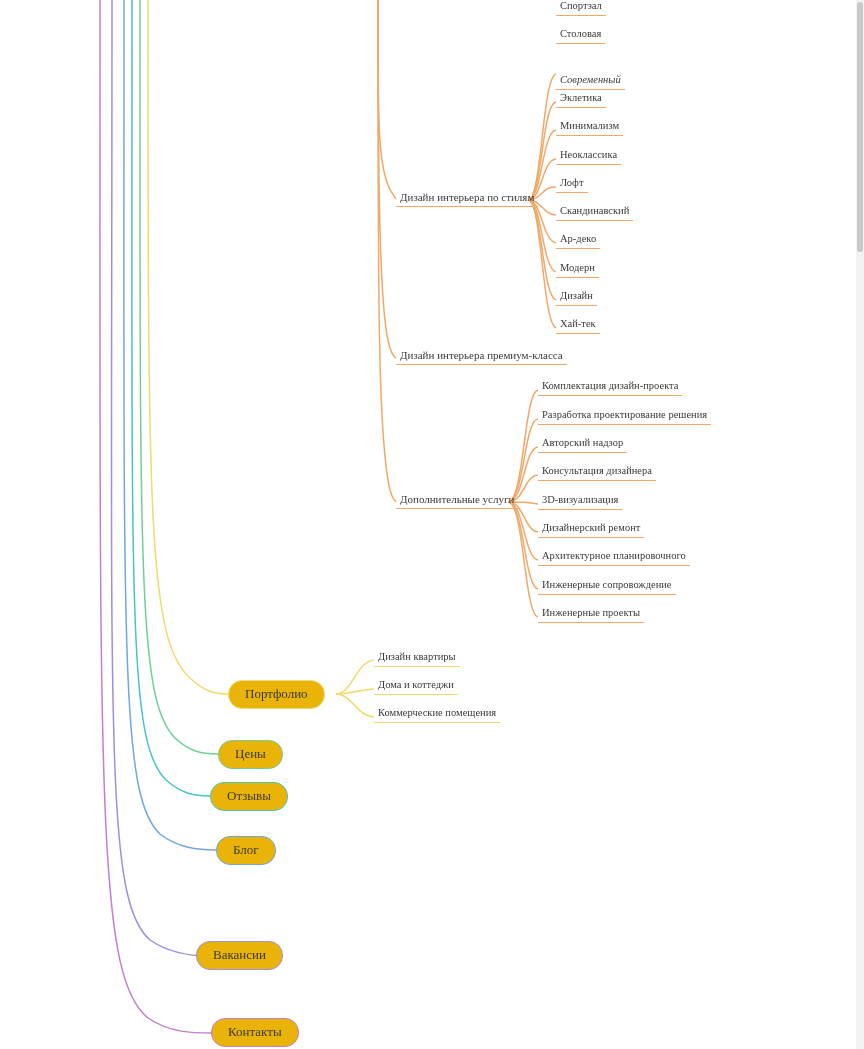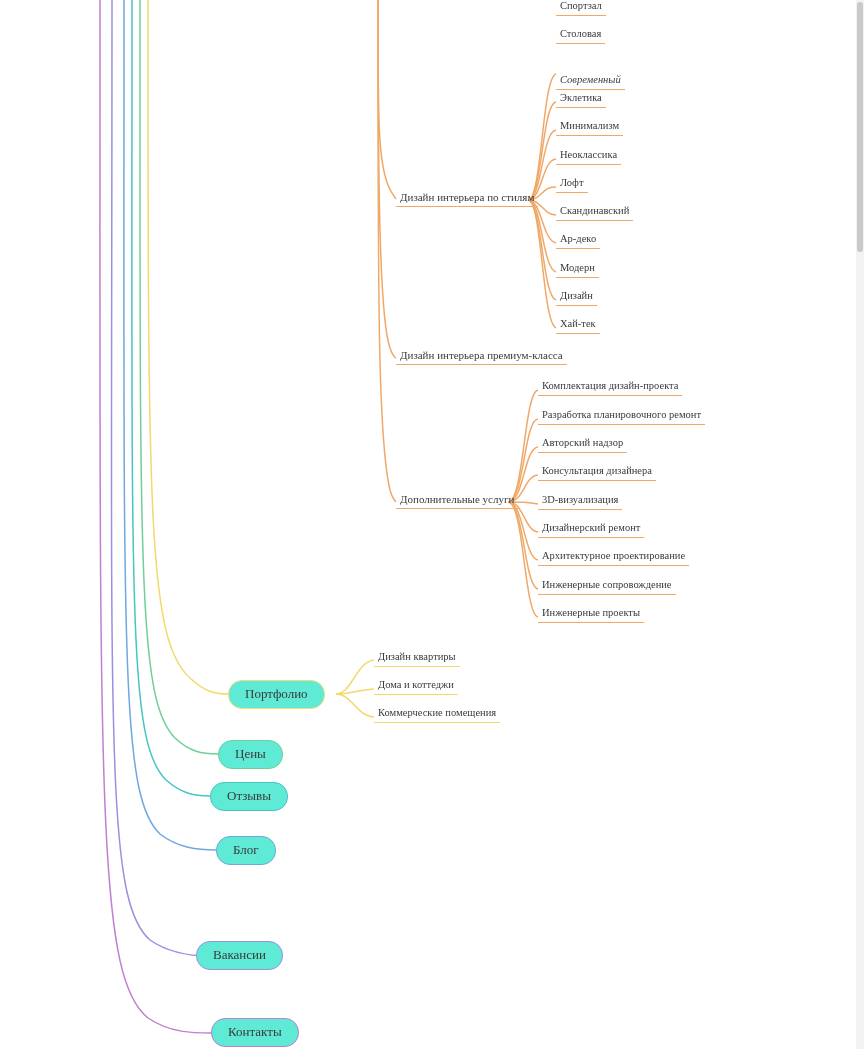--- a/index.html
+++ b/index.html
@@ -51,21 +51,21 @@
     padding: 2px 4px 3px 4px;
     border-bottom: 1.6px solid #f0a868;
   }
   
   .pill {
     font-size: 13px;
     color: #3a3a3a;
     border: 1.4px solid #cccccc;
     border-radius: 14px;
     padding: 6px 16px 7px 16px;
-    background: #5eead4;
+    background: #eab308;
     text-align: center;
   }
   .pill.c-yellow  { border-color: #f0de7a; }
   .pill.c-green   { border-color: #6fcf97; }
   .pill.c-teal    { border-color: #45c6c0; }
   .pill.c-blue    { border-color: #6fa8e0; }
   .pill.c-purple  { border-color: #9b8fe0; }
   .pill.c-violet  { border-color: #c07fd0; }
   .scroll-hint {
     position: absolute;
@@ -143,26 +143,26 @@
   <div class="node leaf orange" style="left:556px; top:231px;">Ар-деко</div>
   <div class="node leaf orange" style="left:556px; top:260px;">Модерн</div>
   <div class="node leaf orange" style="left:556px; top:288px;">Дизайн</div>
   <div class="node leaf orange" style="left:556px; top:316px;">Хай-тек</div>
 
   <div class="node branch" style="left:396px; top:347px;">Дизайн интерьера премиум-класса</div>
 
   <div class="node branch" style="left:396px; top:491px;">Дополнительные услуги</div>
 
   <div class="node leaf orange" style="left:538px; top:378px;">Комплектация дизайн-проекта</div>
-  <div class="node leaf orange" style="left:538px; top:407px;">Разработка планировочного ремонт</div>
+  <div class="node leaf orange" style="left:538px; top:407px;">Разработка проектирование решения</div>
   <div class="node leaf orange" style="left:538px; top:435px;">Авторский надзор</div>
   <div class="node leaf orange" style="left:538px; top:463px;">Консультация дизайнера</div>
   <div class="node leaf orange" style="left:538px; top:492px;">3D-визуализация</div>
   <div class="node leaf orange" style="left:538px; top:520px;">Дизайнерский ремонт</div>
-  <div class="node leaf orange" style="left:538px; top:548px;">Архитектурное проектирование</div>
+  <div class="node leaf orange" style="left:538px; top:548px;">Архитектурное планировочного</div>
   <div class="node leaf orange" style="left:538px; top:577px;">Инженерные сопровождение</div>
   <div class="node leaf orange" style="left:538px; top:605px;">Инженерные проекты</div>
 
   <div class="node pill c-yellow" style="left:228px; top:680px;">Портфолио</div>
   <div class="node leaf yellow" style="left:374px; top:649px;">Дизайн квартиры</div>
   <div class="node leaf yellow" style="left:374px; top:677px;">Дома и коттеджи</div>
   <div class="node leaf yellow" style="left:374px; top:705px;">Коммерческие помещения</div>
 
   <div class="node pill c-green" style="left:218px; top:740px;">Цены</div>
   <div class="node pill c-teal" style="left:210px; top:782px;">Отзывы</div>

